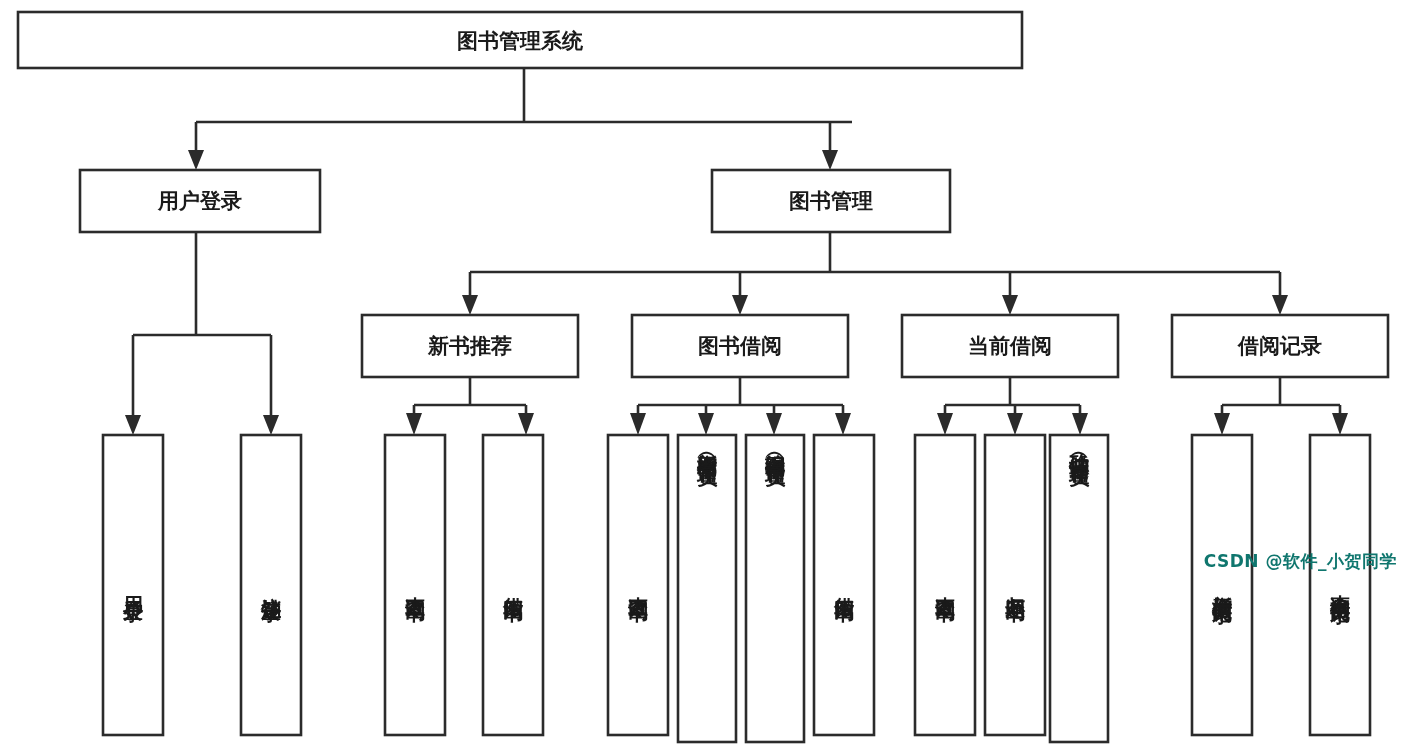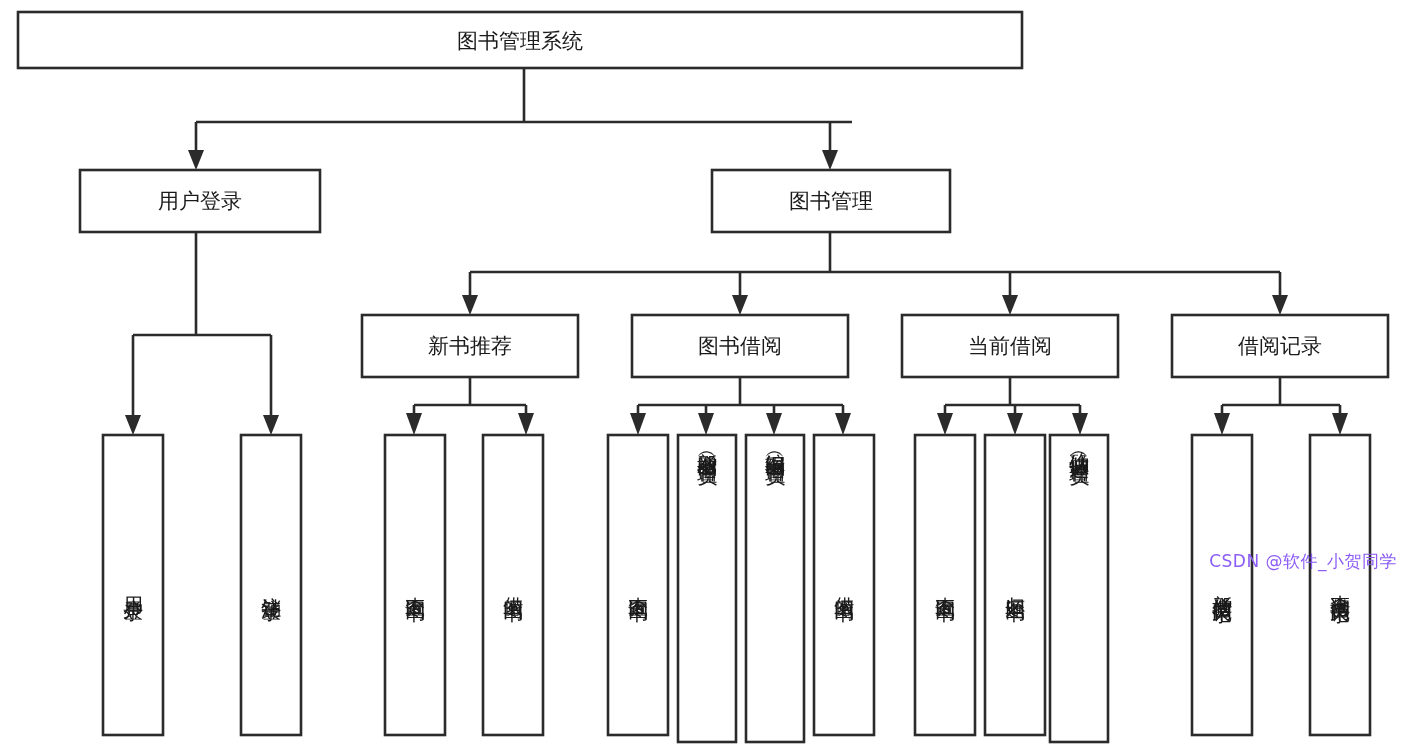--- a/index.html
+++ b/index.html
@@ -12,20 +12,21 @@
     height: 747px;
     font-family: "DejaVu Sans", "Liberation Sans", sans-serif;
     overflow: hidden;
     position: relative;
   }
   #diagram-root {
     position: relative;
     width: 1405px;
     height: 579px;
     background: #ffffff;
+    font-weight: bold;
   }
   svg.diagram-canvas {
     position: absolute;
     left: 0;
     top: 0;
     width: 1405px;
     height: 747px;
   }
   .node-box {
     fill: #ffffff;
@@ -65,21 +66,21 @@
     color: #1a1a1a;
     letter-spacing: 2px;
     white-space: nowrap;
   }
   .watermark {
     position: absolute;
     right: 8px;
     bottom: 6px;
     font-family: "DejaVu Sans", "Liberation Sans", sans-serif;
     font-size: 17px;
-    color: #8b5cf6;
+    color: #0f766e;
     white-space: nowrap;
     letter-spacing: 0.5px;
   }
 </style>
 </head>
 <body>
 
 <div id="diagram-root">
 
   <svg class="diagram-canvas" viewBox="0 0 1405 747" xmlns="http://www.w3.org/2000/svg">

